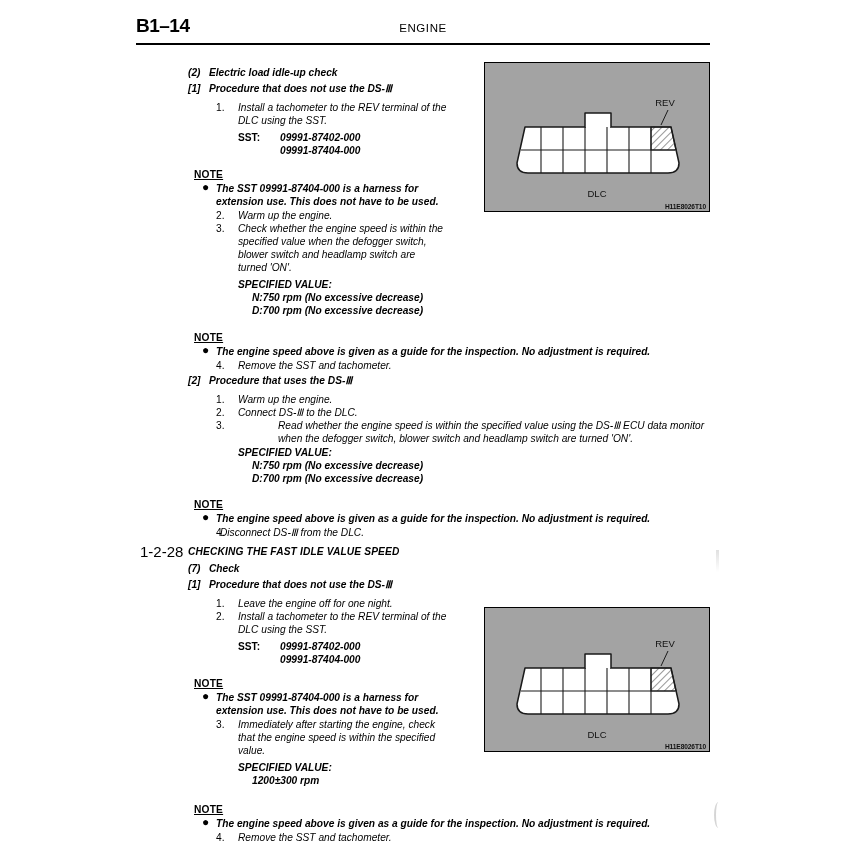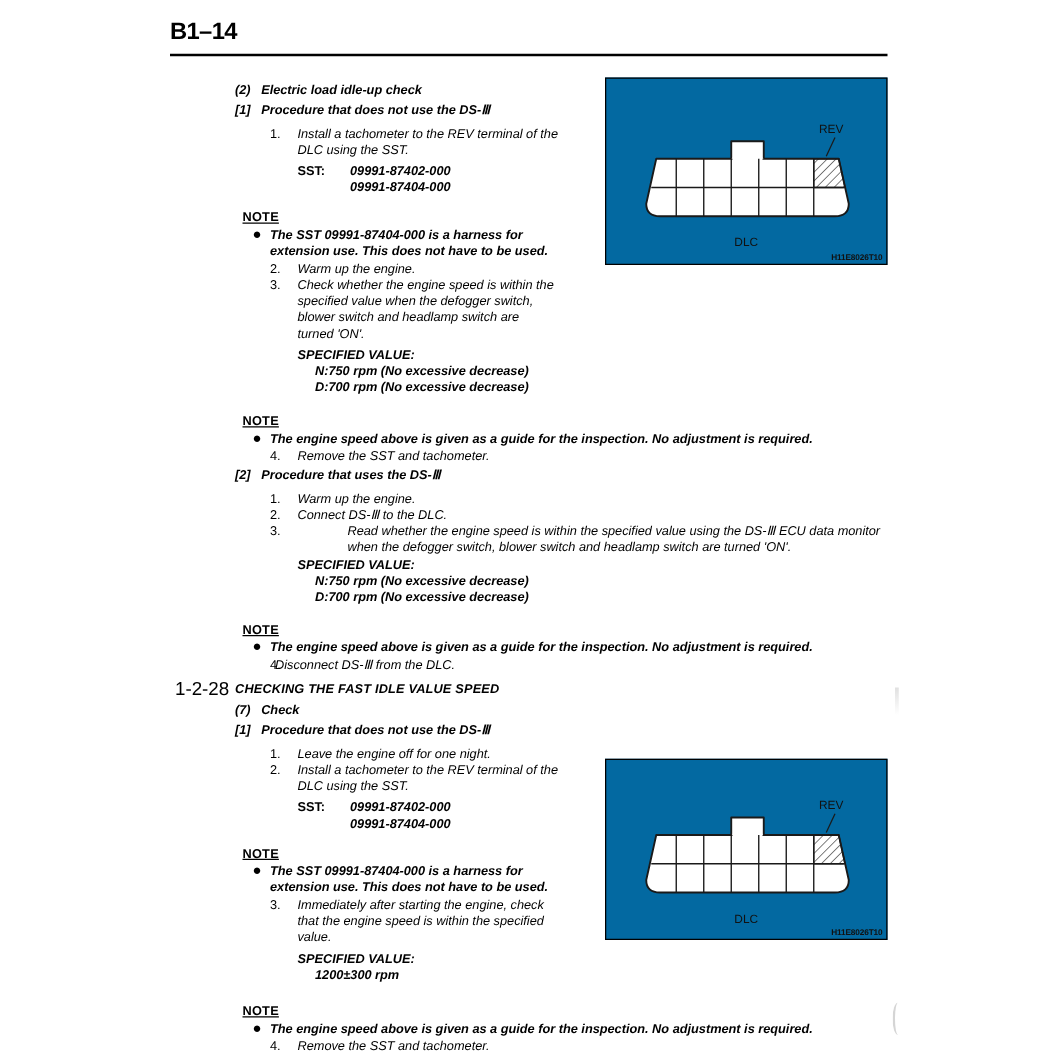--- a/index.html
+++ b/index.html
@@ -86,21 +86,21 @@
     position: absolute;
     font-size: 15px;
     font-weight: normal;
     line-height: 13.1px;
   }
 
   
   .figure {
     position: absolute;
     border: 1.4px solid #000;
-    background: #0369a1;
+    background: #a3a3a3;
     box-sizing: border-box;
   }
   .fig-id {
     position: absolute;
     right: 3px;
     bottom: 1px;
     font-size: 6.6px;
     font-weight: bold;
     letter-spacing: -0.1px;
     color: #111;
@@ -111,20 +111,21 @@
   .artifact {
     position: absolute;
     opacity: 0.30;
   }
 </style>
 </head>
 <body>
 
 <div class="page-header">
   <div class="page-number">B1–14</div>
+  <div class="header-title">ENGINE</div>
 </div>
 <div class="header-rule"></div>
 
 <div class="blk b" style="left:188px; top:66px;">(2)   Electric load idle-up check</div>
 <div class="blk b" style="left:188px; top:82px;">[1]   Procedure that does not use the DS-Ⅲ</div>
 
 <div class="marker" style="left:216px; top:101px;">1.</div>
 <div class="blk" style="left:238px; top:101px; width:240px;">Install a tachometer to the REV terminal of the
 DLC using the SST.</div>
 

